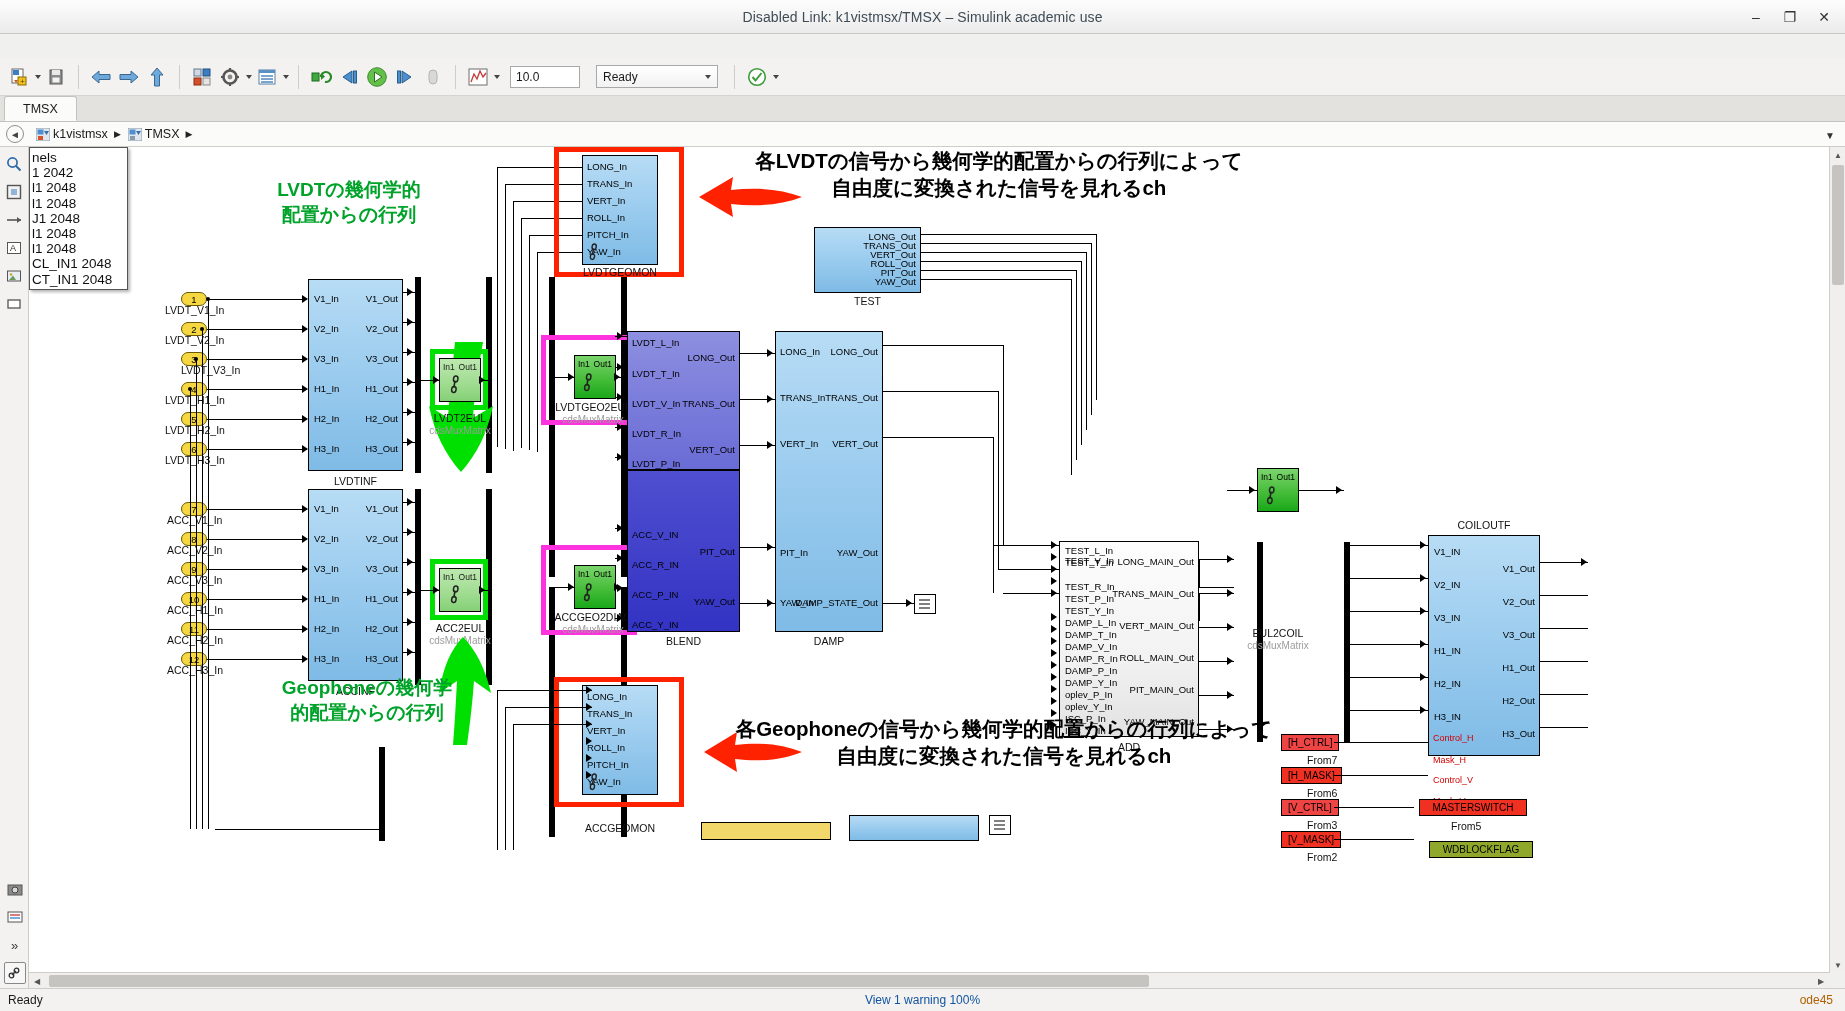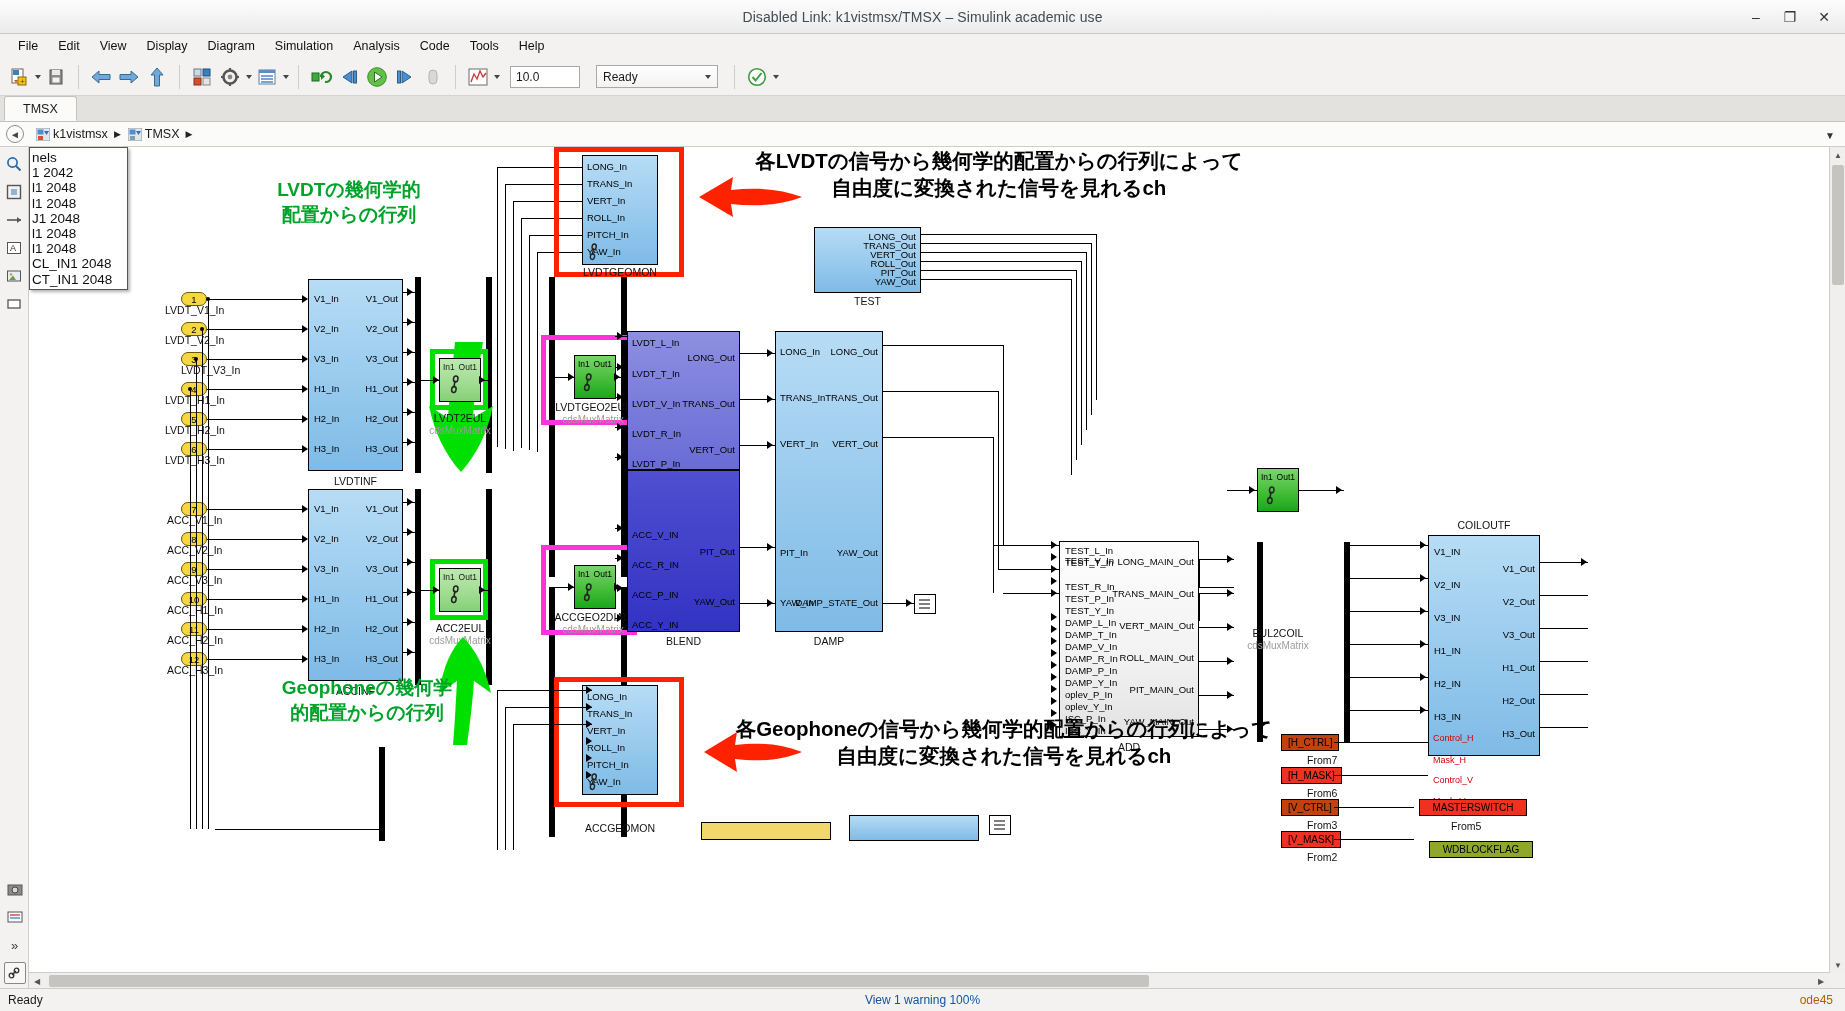--- a/index.html
+++ b/index.html
@@ -130,21 +130,21 @@
   .hl-magenta{ border-color:#ff33dd; }
 
   .annot { position:absolute; font-weight:bold; white-space:pre-line; line-height:1.32; }
   .annot-dark { color:#000; font-size:20.5px; text-align:center;}
   .annot-green{ color:#00a32a; font-size:19px; text-align:center;}
   .annot-pink-box { background:#ff3cf0; color:#fff; font-size:21px; text-align:center;
                     padding:6px 14px; line-height:1.35; }
 
   .tag { position:absolute; height:17px; display:flex; align-items:center; justify-content:center;
          font-size:10px; color:#000; border:1px solid #000; padding:0 6px; white-space:nowrap;}
-  .tag-cyan { background:#c2410c; }
+  .tag-cyan { background:#ef4444; }
   .tag-red  { background:#f03020; }
   .tag-olive{ background:#8fa82b; }
   .taglbl { position:absolute; font-size:10.5px; color:#111; white-space:nowrap;}
 
   .arrowshape { position:absolute; }
 
   
   .chanpanel { position:absolute; background:#fff; border:1px solid #555;
                box-shadow:2px 2px 3px rgba(0,0,0,.3); overflow:hidden; }
   .chanrow { font-size:13.5px; color:#111; line-height:15.2px; white-space:nowrap; padding-left:2px;}
@@ -159,32 +159,20 @@
 
   <div class="titlebar">
     <div class="ttl">Disabled Link: k1vistmsx/TMSX – Simulink academic use</div>
     <div class="wbtns">
       <div class="wbtn">–</div>
       <div class="wbtn">❐</div>
       <div class="wbtn">✕</div>
     </div>
   </div>
 
-  <div class="menubar">
-    <div class="menu">File</div>
-    <div class="menu">Edit</div>
-    <div class="menu">View</div>
-    <div class="menu">Display</div>
-    <div class="menu">Diagram</div>
-    <div class="menu">Simulation</div>
-    <div class="menu">Analysis</div>
-    <div class="menu">Code</div>
-    <div class="menu">Tools</div>
-    <div class="menu">Help</div>
-  </div>
 
   <div class="toolbar">
     <div class="tb">
       <svg width="20" height="20" viewBox="0 0 20 20">
           <rect x="3" y="2" width="11" height="14" fill="#fff" stroke="#666"></rect>
           <rect x="4" y="3" width="6" height="5" fill="#3a7fc1"></rect>
           <polygon points="5,13 9,13 7,16" fill="#cf5a1a"></polygon>
           <rect x="9" y="10" width="8" height="8" fill="#f2c021" stroke="#8a6a00"></rect>
           <text x="11" y="17" font-size="8" fill="#5a4300">+</text>
         </svg>

